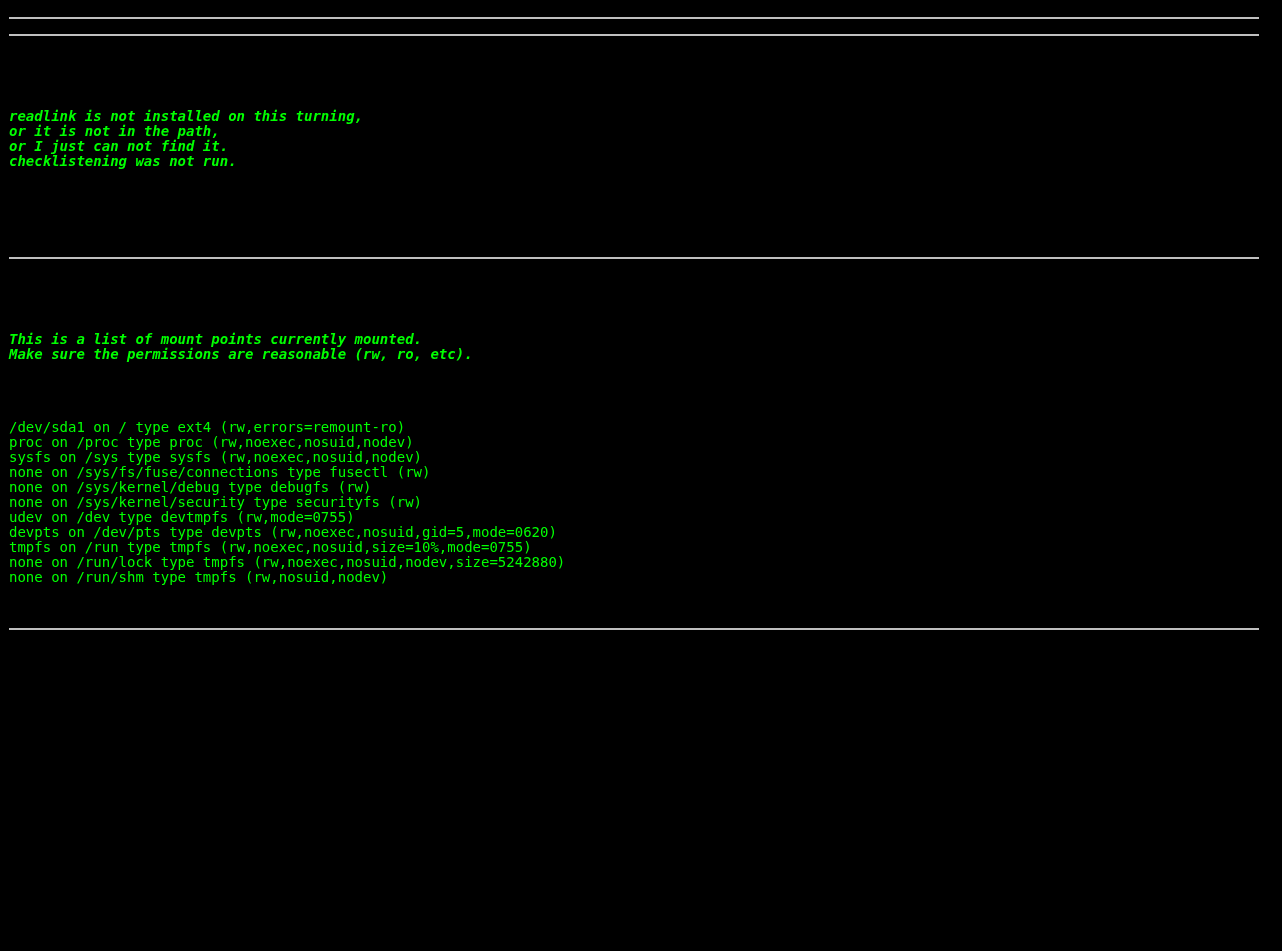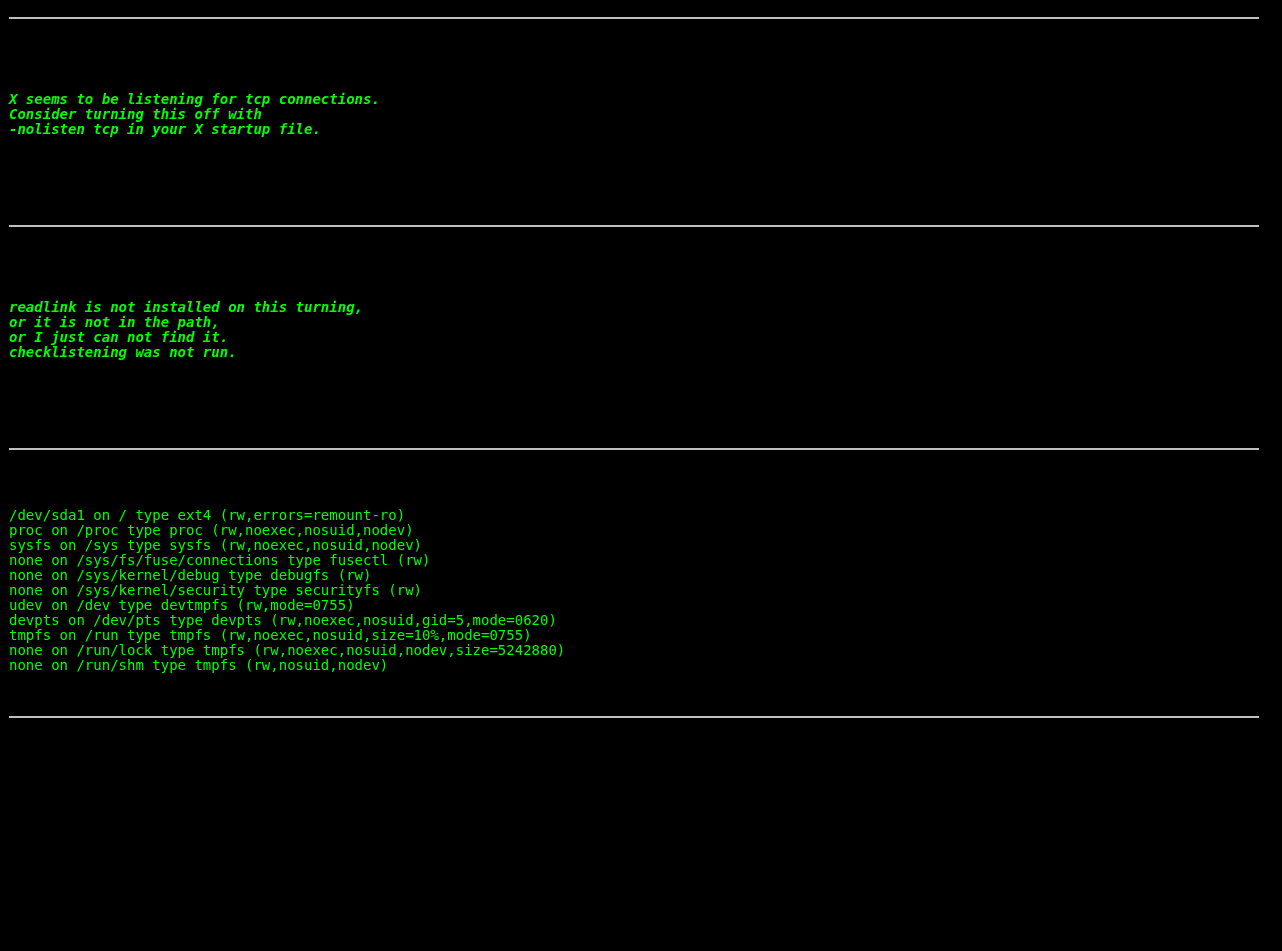--- a/index.html
+++ b/index.html
@@ -50,29 +50,28 @@
   .pad-top-big { padding-top: 58px; }
   .pad-bottom-big { padding-bottom: 73px; }
   .pad-bottom-sm { padding-bottom: 28px; }
   .pad-gap { height: 28px; }
 </style>
 </head>
 <body>
 
 <div class="terminal">
 <hr class="sep">
-<pre class="block italic pad-top-big pad-bottom-big">X seems to be listening for tcp connections.
-Consider turning this off with
--nolisten tcp in your X startup file.</pre>
 <hr class="sep">
 <pre class="block italic pad-top-big pad-bottom-big">readlink is not installed on this turning,
 or it is not in the path,
 or I just can not find it.
 checklistening was not run.</pre>
 <hr class="sep">
+<pre class="block italic pad-top-big">This is a list of mount points currently mounted.
+Make sure the permissions are reasonable (rw, ro, etc).</pre>
 <div class="pad-gap"></div>
 <pre class="block pad-bottom-sm">/dev/sda1 on / type ext4 (rw,errors=remount-ro)
 proc on /proc type proc (rw,noexec,nosuid,nodev)
 sysfs on /sys type sysfs (rw,noexec,nosuid,nodev)
 none on /sys/fs/fuse/connections type fusectl (rw)
 none on /sys/kernel/debug type debugfs (rw)
 none on /sys/kernel/security type securityfs (rw)
 udev on /dev type devtmpfs (rw,mode=0755)
 devpts on /dev/pts type devpts (rw,noexec,nosuid,gid=5,mode=0620)
 tmpfs on /run type tmpfs (rw,noexec,nosuid,size=10%,mode=0755)

